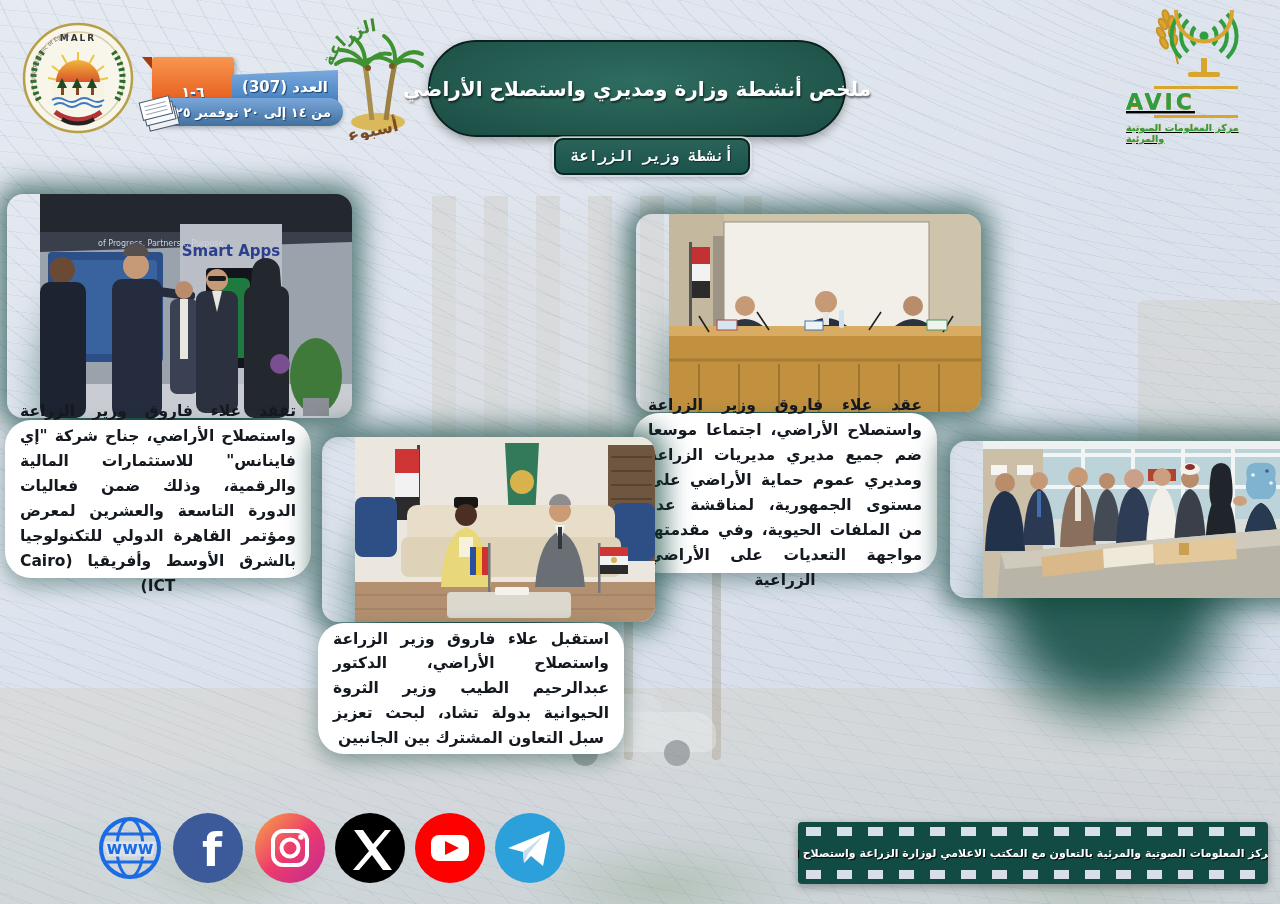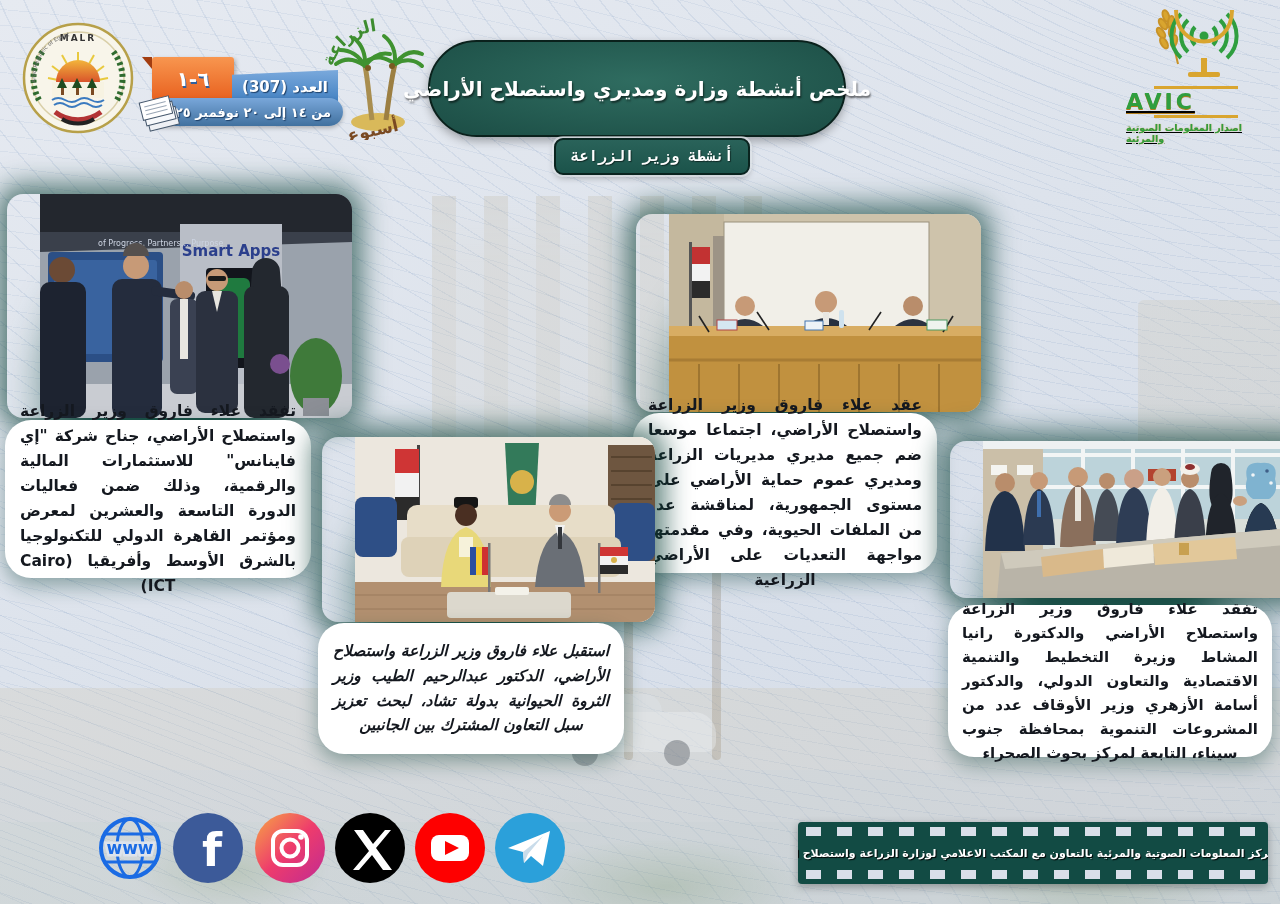--- a/index.html
+++ b/index.html
@@ -27,22 +27,22 @@
       linear-gradient(rgba(206,199,180,.75) 0 38%, rgba(189,186,168,.6) 38% 62%, rgba(170,175,150,.55) 62% 100%);}
   .bg-palm-trunk{top:560px; width:9px; height:200px; opacity:.22; background:linear-gradient(#6e5a3e,#8a7350); border-radius:4px;}
   .bg-car{left:548px; top:694px; width:168px; height:74px; opacity:.4;}
   .bg-car .body{position:absolute; left:0; top:18px; width:168px; height:40px; background:#eef1f4; border-radius:16px 22px 10px 10px;}
   .bg-car .cabin{position:absolute; left:28px; top:0; width:86px; height:30px; background:#dfe5ea; border-radius:14px 18px 0 0;}
   .bg-car .wheel{position:absolute; top:46px; width:26px; height:26px; background:#5a5f66; border-radius:50%;}
   
   .seal{left:22px; top:22px; width:112px; height:112px;}
   .ribbon-orange{left:152px; top:57px; width:82px; height:43px;
     background:linear-gradient(180deg,#f8964f,#e8611f); border-radius:3px;
-    display:flex; align-items:center; justify-content:center;
-    color:#fff; font-weight:bold; font-size:20px; text-shadow:1px 2px 0 #2f5f9e;
+    display:flex; align-items:flex-end; justify-content:center;
+    color:#fff; font-weight:bold; font-size:14px; text-shadow:1px 2px 0 #2f5f9e;
     box-shadow:2px 2px 4px rgba(0,0,0,.25);}
   .ribbon-orange::before{content:""; position:absolute; left:-10px; top:0; border-style:solid;
     border-width:0 10px 12px 0; border-color:transparent #a33d10 transparent transparent;}
   .ribbon-issue{left:232px; top:70px; width:106px; height:34px;
     background:linear-gradient(180deg,#7aa9dc,#3f7ec0);
     clip-path:polygon(0 14%, 100% 0, 100% 100%, 0 100%);
     display:flex; align-items:center; justify-content:center;
     color:#fff; font-weight:bold; font-size:15px; text-shadow:1px 1px 1px #1c3e66;}
   .ribbon-date{left:147px; top:98px; width:196px; height:28px; border-radius:15px;
     background:linear-gradient(180deg,#79a7da,#41719f);
@@ -239,21 +239,21 @@
           <path d="M94,14 A22,22 0 0 1 94,46"></path>
           <path d="M101,8 A30,30 0 0 1 101,52"></path>
       </g>
       <path d="M50,4 C50,46 106,46 106,4" fill="none" stroke="#d9a52f" stroke-width="4"></path>
       <rect x="75" y="52" width="6" height="14" fill="#d9a52f"></rect>
       <rect x="62" y="66" width="32" height="5" rx="2" fill="#d9a52f"></rect>
     </svg>
     <div class="goldline"></div>
     <div class="acronym">AVIC</div>
     <div class="goldline"></div>
-    <div class="name">اصدار المعلومات الصوتية والمرئية</div>
+    <div class="name">مركز المعلومات الصوتية والمرئية</div>
   </div>
 
   <div class="abs news-group" style="left:5px; top:194px; width:314px; height:386px;">
     <div class="photo" style="left:2px; top:0; width:312px; height:224px;">
       <svg viewBox="0 0 312 224" preserveAspectRatio="none">
         <rect width="312" height="224" fill="#9aa2ac"></rect>
         <rect width="312" height="38" fill="#23272e"></rect>
         <polygon points="0,38 312,38 312,48 0,58" fill="#3a404b"></polygon>
         <rect x="8" y="58" width="115" height="110" rx="4" fill="#2b4f86"></rect>
         <rect x="14" y="66" width="103" height="94" rx="3" fill="#39639f"></rect>
@@ -397,21 +397,21 @@
           <rect x="127" y="110" width="6" height="28" fill="#cf3030"></rect>
         <rect x="243" y="106" width="2.5" height="50" fill="#777"></rect>
         <rect x="245" y="110" width="28" height="9" fill="#cf3535"></rect>
           <rect x="245" y="119" width="28" height="9" fill="#f2f2f2"></rect>
           <rect x="245" y="128" width="28" height="9" fill="#2b2b2b"></rect>
         <circle cx="259" cy="123" r="3" fill="#d8b24a"></circle>
         <rect x="92" y="155" width="124" height="26" rx="4" fill="#dcd8cd"></rect>
         <rect x="140" y="150" width="34" height="8" rx="2" fill="#f4f2ea"></rect>
       </svg>
     </div>
-    <div class="caption c3" style="left:2px; top:188px; width:306px; height:131px;font-style:italic;">
+    <div class="caption c3" style="left:2px; top:188px; width:306px; height:131px;">
       <p>استقبل علاء فاروق وزير الزراعة واستصلاح الأراضي، الدكتور عبدالرحيم الطيب وزير الثروة الحيوانية بدولة تشاد، لبحث تعزيز سبل التعاون المشترك بين الجانبين</p>
     </div>
   </div>
 
   <div class="abs news-group" style="left:944px; top:438px; width:332px; height:322px;">
     <div class="photo" style="left:6px; top:3px; width:322px; height:157px;">
       <svg viewBox="0 0 322 157" preserveAspectRatio="none">
         <rect width="322" height="157" fill="#d9ded9"></rect>
         <rect x="55" width="267" height="78" fill="#bcd3da"></rect>
         <g stroke="#f2f5f5" stroke-width="4">
@@ -476,23 +476,20 @@
            <ellipse cx="257" cy="60" rx="7" ry="5" fill="#caa07e"></ellipse>
           </g>
         <polygon points="14,157 18,112 298,88 310,157" fill="#b9b4a8"></polygon>
         <polygon points="18,112 298,88 303,104 22,128" fill="#cfcabc"></polygon>
         <polygon points="58,116 120,108 122,128 60,136" fill="#d9b98a"></polygon>
         <polygon points="120,108 170,103 171,122 121,127" fill="#efe9da"></polygon>
         <polygon points="170,103 252,96 254,118 172,124" fill="#e2c89a"></polygon>
         <rect x="196" y="102" width="10" height="12" fill="#c8a050"></rect>
       </svg>
     </div>
-    <div class="caption c4" style="left:4px; top:167px; width:324px; height:152px;">
-      <p>تفقد علاء فاروق وزير الزراعة واستصلاح الأراضي والدكتورة رانيا المشاط وزيرة التخطيط والتنمية الاقتصادية والتعاون الدولي، والدكتور أسامة الأزهري وزير الأوقاف عدد من المشروعات التنموية بمحافظة جنوب سيناء، التابعة لمركز بحوث الصحراء</p>
-    </div>
   </div>
 
   <div class="abs social" style="left:94px">
     <svg viewBox="0 0 72 72">
       <circle cx="36" cy="36" r="29" fill="none" stroke="#1a6be4" stroke-width="4"></circle>
       <ellipse cx="36" cy="36" rx="13" ry="29" fill="none" stroke="#1a6be4" stroke-width="3"></ellipse>
       <line x1="9" y1="22" x2="63" y2="22" stroke="#1a6be4" stroke-width="3"></line>
       <line x1="9" y1="50" x2="63" y2="50" stroke="#1a6be4" stroke-width="3"></line>
       <text x="36" y="42" text-anchor="middle" font-size="17" font-weight="bold" fill="#1a6be4" stroke="#dde3ec" stroke-width="5" paint-order="stroke">www</text>
     </svg>

